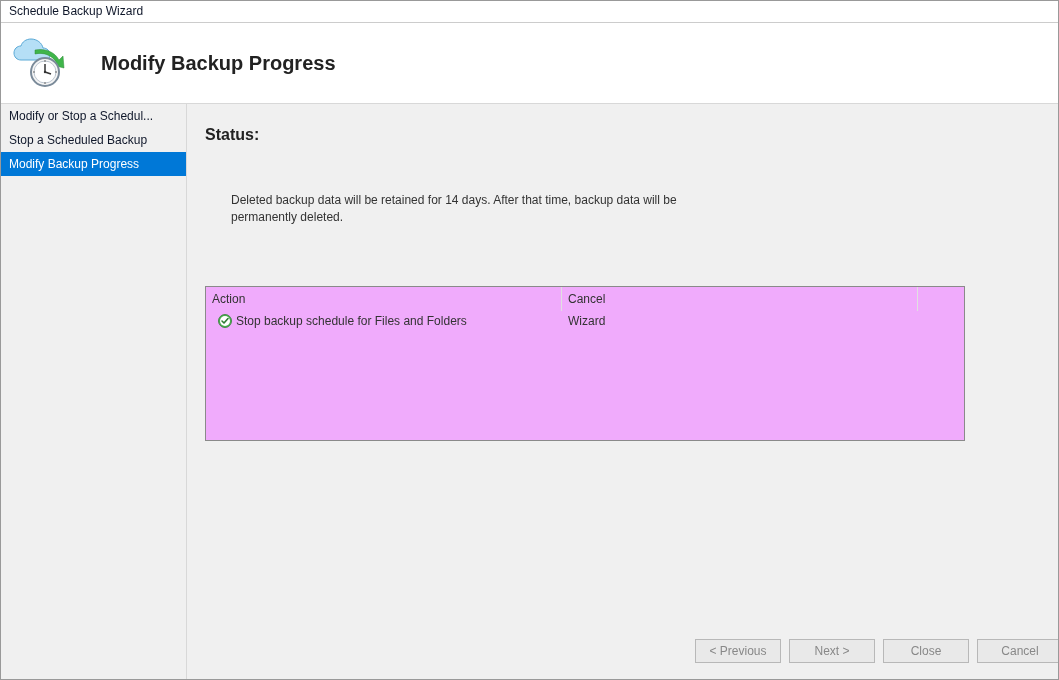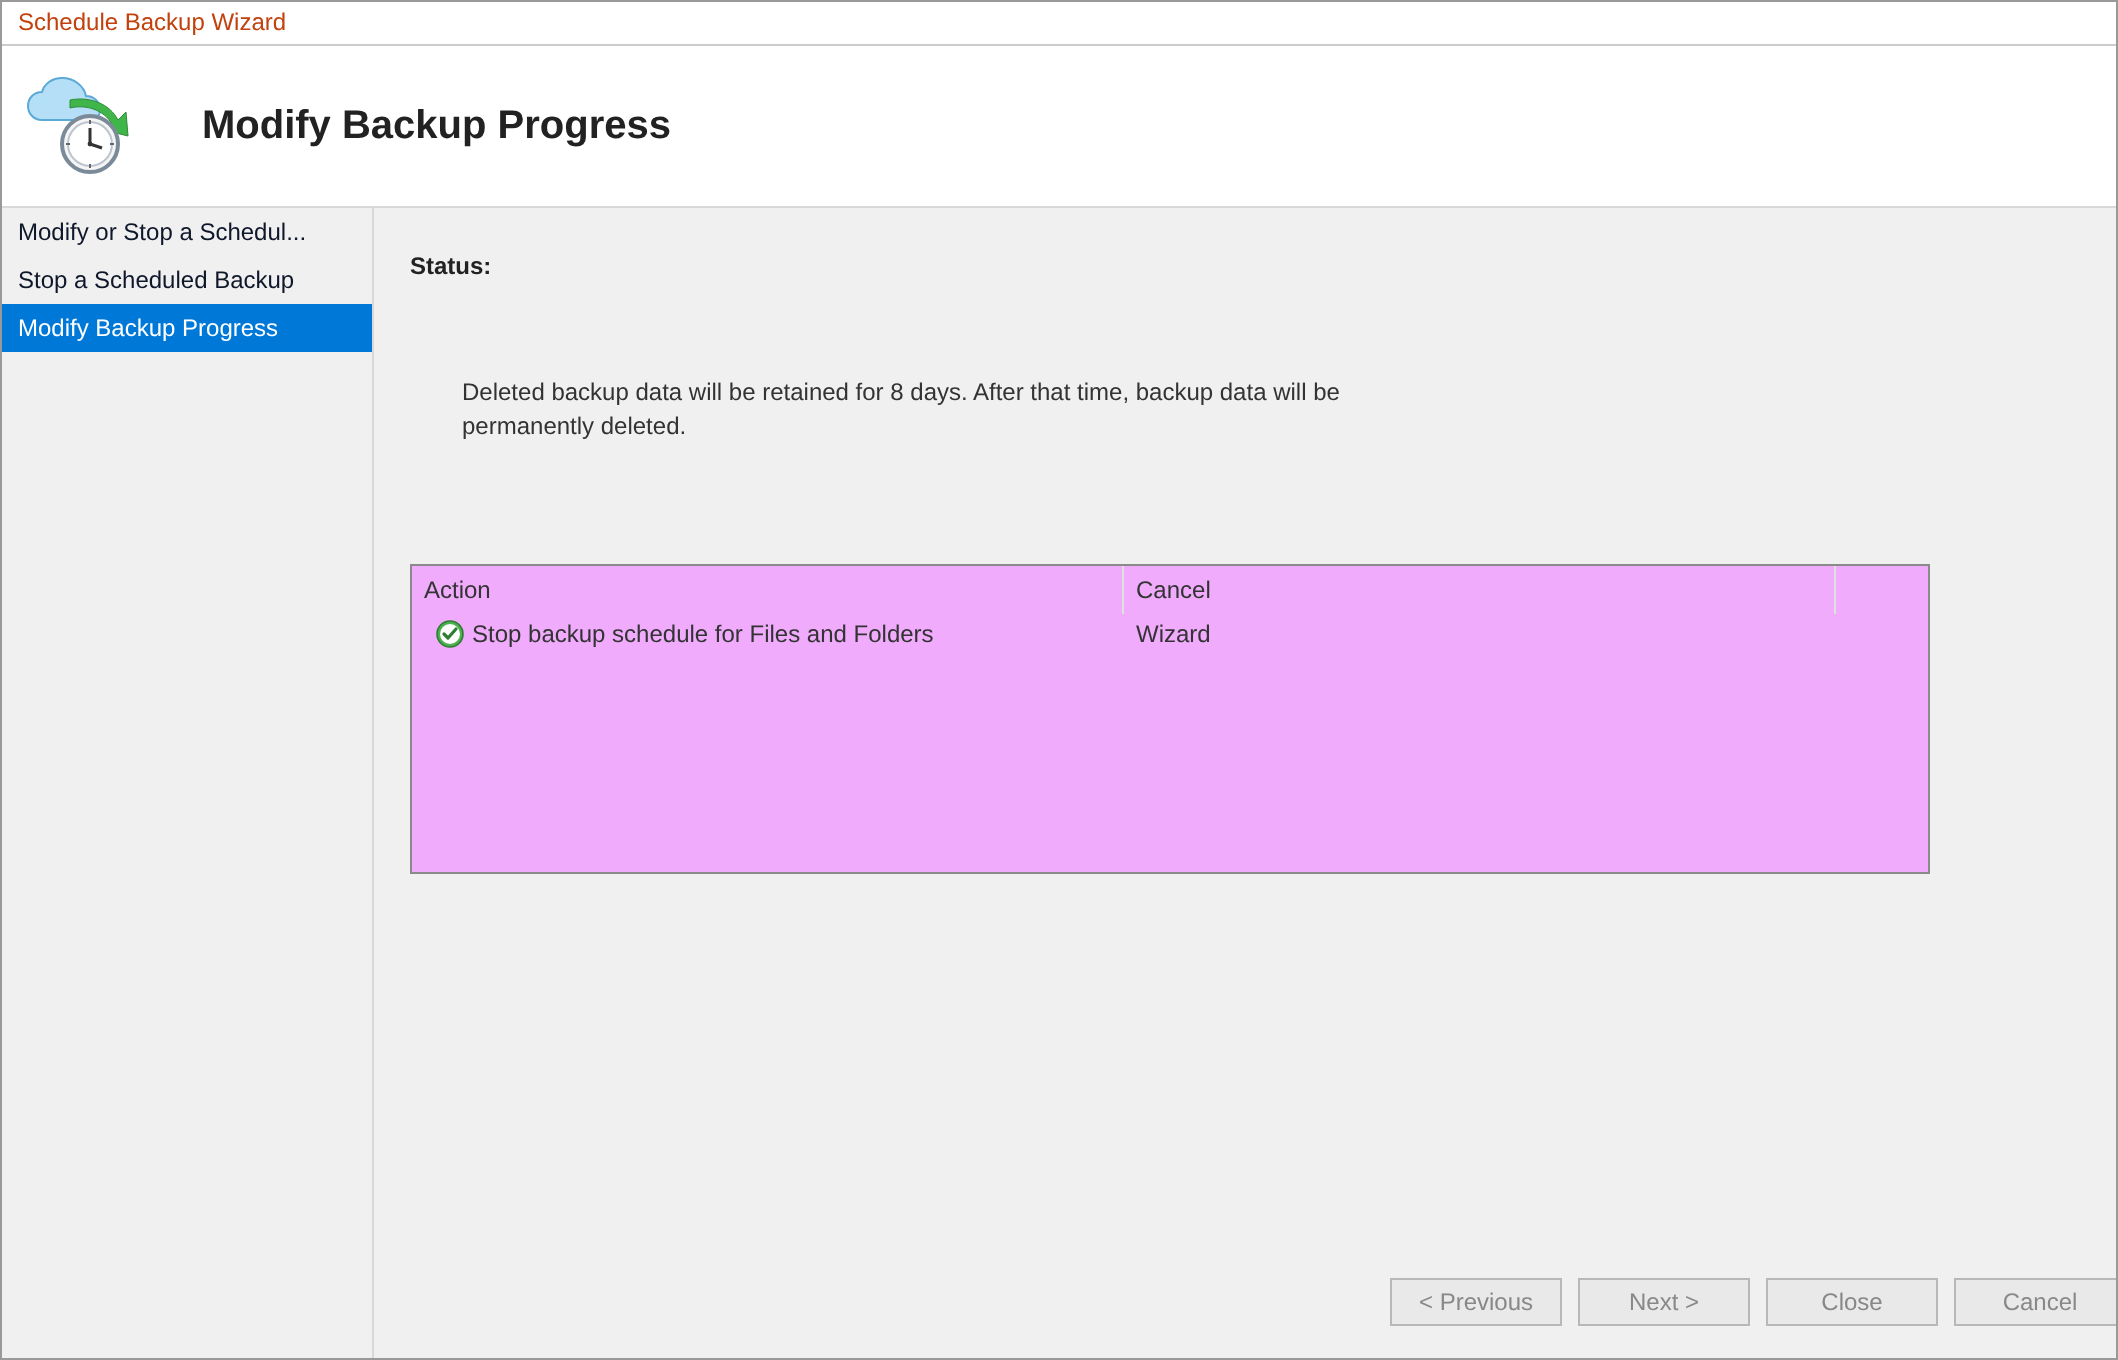--- a/index.html
+++ b/index.html
@@ -10,21 +10,21 @@
     color: #333;
     width: 1059px;
     height: 680px;
     overflow: hidden;
     border: 1px solid #999;
   }
   .titlebar {
     height: 22px;
     padding: 3px 8px 2px 8px;
     font-size: 12px;
-    color: #c2410c;
+    color: #0f172a;
     border-bottom: 1px solid #ccc;
   }
   .header {
     height: 80px;
     display: flex;
     align-items: center;
     padding-left: 6px;
     background: #fff;
   }
   .header-icon {
@@ -69,21 +69,21 @@
   }
   .main {
     flex: 1;
     border-left: 1px solid #d8d8d8;
     background: #f0f0f0;
     padding: 22px 98px 20px 18px;
     position: relative;
   }
   .status-label {
     font-weight: 700;
-    font-size: 12px;
+    font-size: 16px;
     color: #222;
   }
   .status-text {
     margin: 48px 0 0 26px;
     width: 460px;
     font-size: 12px;
     line-height: 1.4;
     color: #333;
   }
   .grid {
@@ -190,21 +190,21 @@
 
 <div class="body">
   <div class="sidebar">
     <div class="nav-item">Modify or Stop a Schedul...</div>
     <div class="nav-item">Stop a Scheduled Backup</div>
     <div class="nav-item selected">Modify Backup Progress</div>
   </div>
 
   <div class="main">
     <div class="status-label">Status:</div>
-    <div class="status-text">Deleted backup data will be retained for 8 days. After that time, backup data will be permanently deleted.</div>
+    <div class="status-text">Deleted backup data will be retained for 14 days. After that time, backup data will be permanently deleted.</div>
 
     <div class="grid">
       <div class="grid-header">
         <div class="col-action">Action</div>
         <div class="col-status">Cancel</div>
       </div>
       <div class="grid-row">
         <div class="cell-action">
           <span class="success-icon">
             <svg width="14" height="14" viewBox="0 0 14 14">

